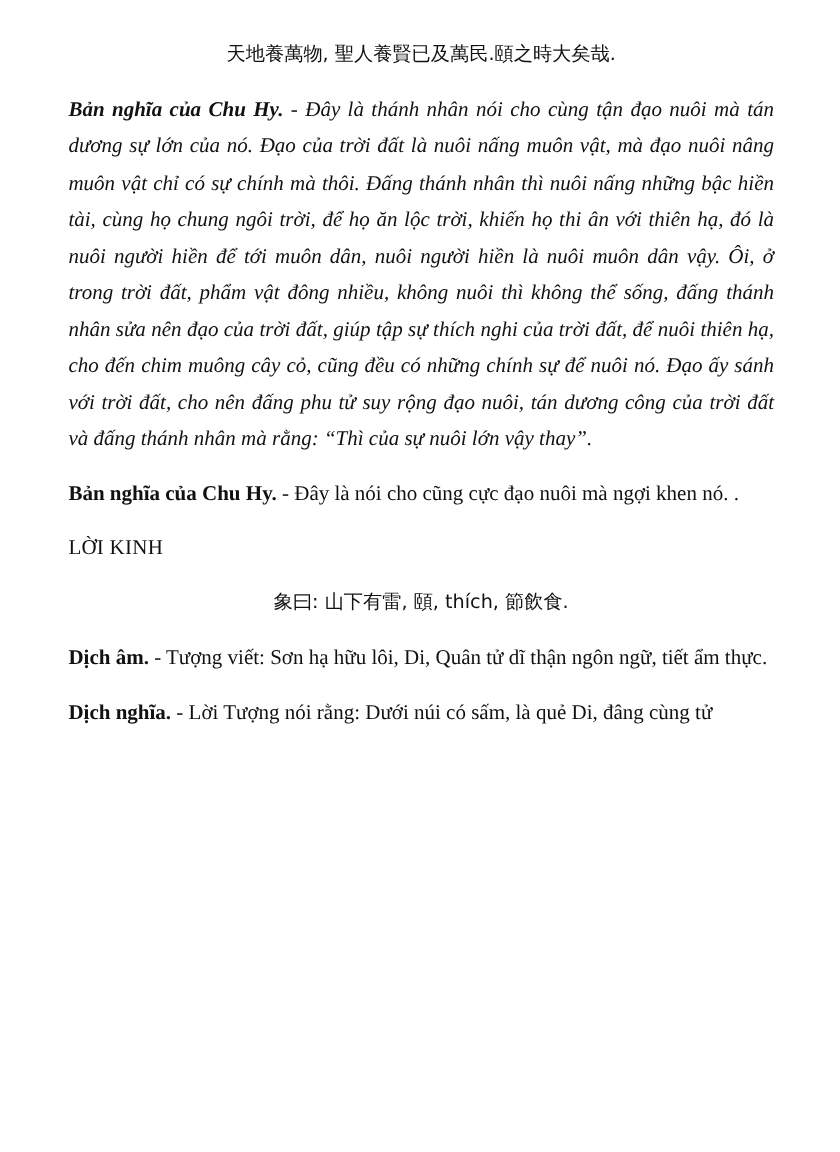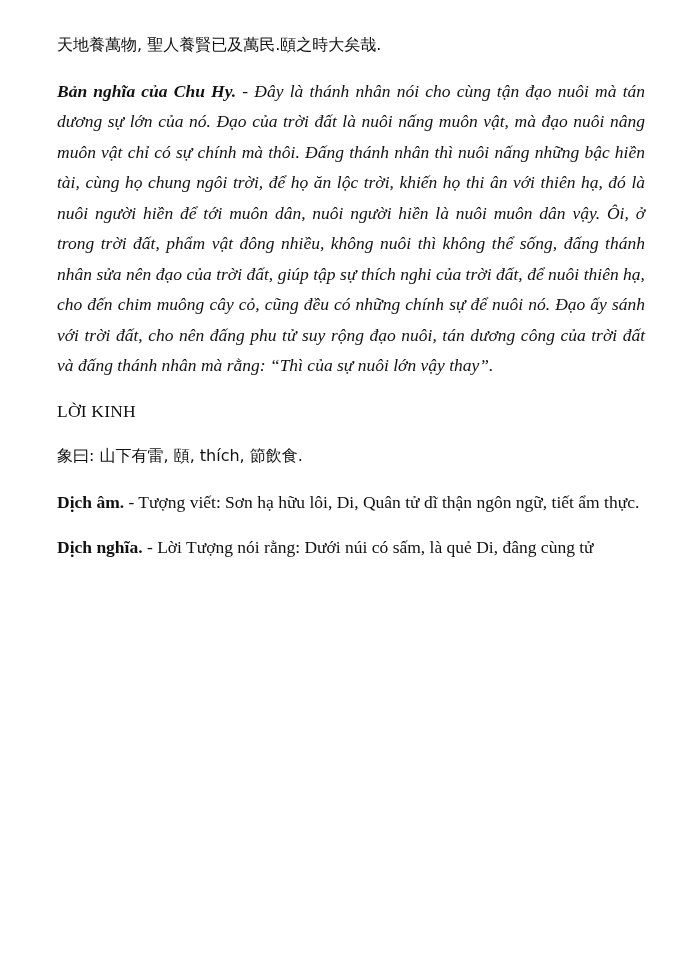--- a/index.html
+++ b/index.html
@@ -26,20 +26,21 @@
     .para {
       margin: 0 0 15px 0;
     }
     .para.justify {
       text-align: justify;
       font-style: italic;
     }
     .han {
       font-family: "DejaVu Sans", sans-serif;
       font-size: 16px;
+      text-align: center;
     }
     .label {
       font-weight: bold;
     }
     .heading {
       margin: 0 0 15px 0;
       font-weight: normal;
       letter-spacing: 0.2px;
     }
   </style>
@@ -48,20 +49,21 @@
 
 <div class="page">
 
   <p class="para han">天地養萬物, 聖人養賢已及萬民.頤之時大矣哉.</p>
 
 
 
 
   <p class="para justify"><span class="label">Bản nghĩa của Chu Hy.</span><span> - Đây là thánh nhân nói cho cùng tận đạo nuôi mà tán dương sự lớn của nó. Đạo của trời đất là nuôi nấng muôn vật, mà đạo nuôi nâng muôn vật chỉ có sự chính mà thôi. Đấng thánh nhân thì nuôi nấng những bậc hiền tài, cùng họ chung ngôi trời, để họ ăn lộc trời, khiến họ thi ân với thiên hạ, đó là nuôi người hiền để tới muôn dân, nuôi người hiền là nuôi muôn dân vậy. Ôi, ở trong trời đất, phẩm vật đông nhiều, không nuôi thì không thể sống, đấng thánh nhân sửa nên đạo của trời đất, giúp tập sự thích nghi của trời đất, để nuôi thiên hạ, cho đến chim muông cây cỏ, cũng đều có những chính sự để nuôi nó. Đạo ấy sánh với trời đất, cho nên đấng phu tử suy rộng đạo nuôi, tán dương công của trời đất và đấng thánh nhân mà rằng: “Thì của sự nuôi lớn vậy thay”.</span></p>
 
+  <p class="para"><span class="label">Bản nghĩa của Chu Hy.</span><span> - Đây là nói cho cũng cực đạo nuôi mà ngợi khen nó. .</span></p>
 
   <p class="heading">LỜI KINH</p>
 
   <p class="para han">象曰: 山下有雷, 頤, thích, 節飲食.</p>
 
   <p class="para"><span class="label">Dịch âm.</span><span> - Tượng viết: Sơn hạ hữu lôi, Di, Quân tử dĩ thận ngôn ngữ, tiết ẩm thực.</span></p>
 
   <p class="para"><span class="label">Dịch nghĩa.</span><span> - Lời Tượng nói rằng: Dưới núi có sấm, là quẻ Di, đâng cùng  tử</span></p>
 
 </div>

